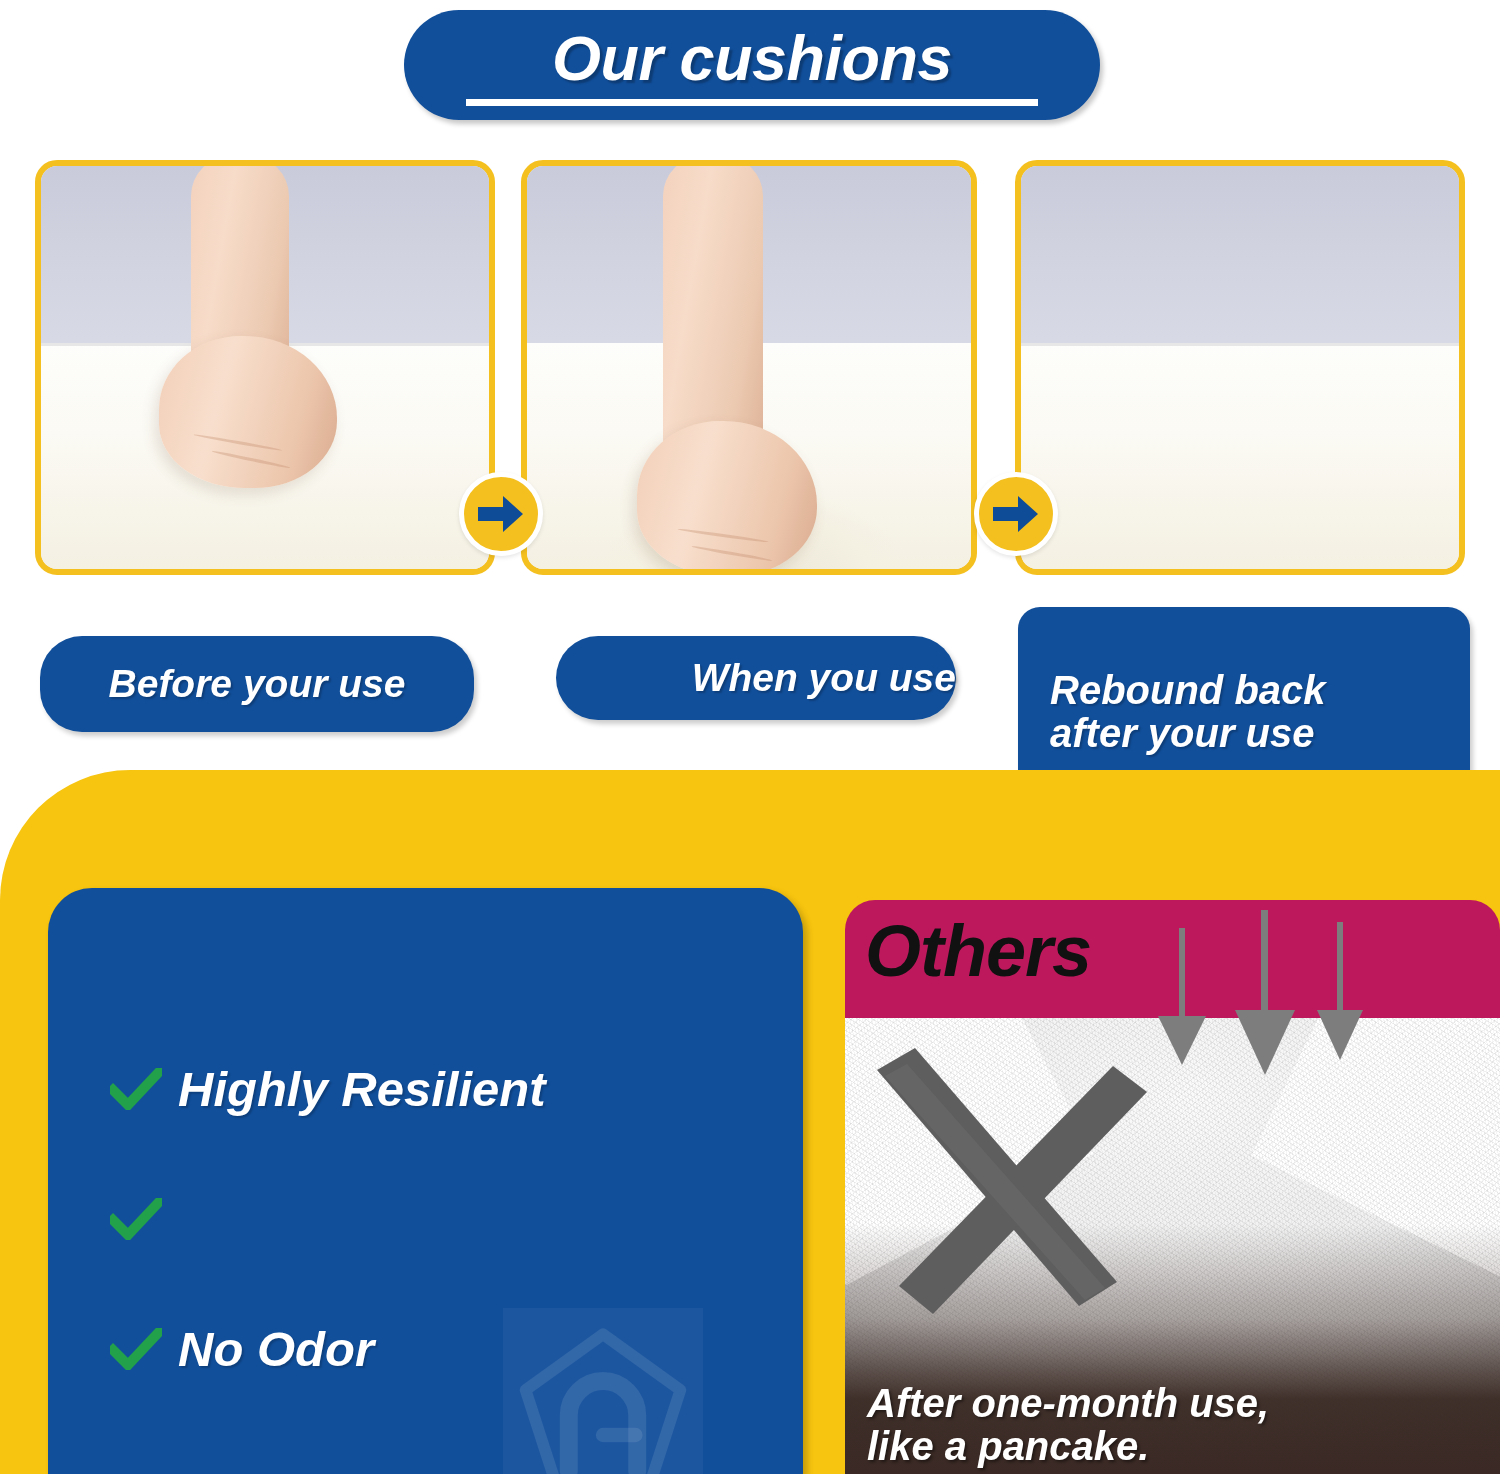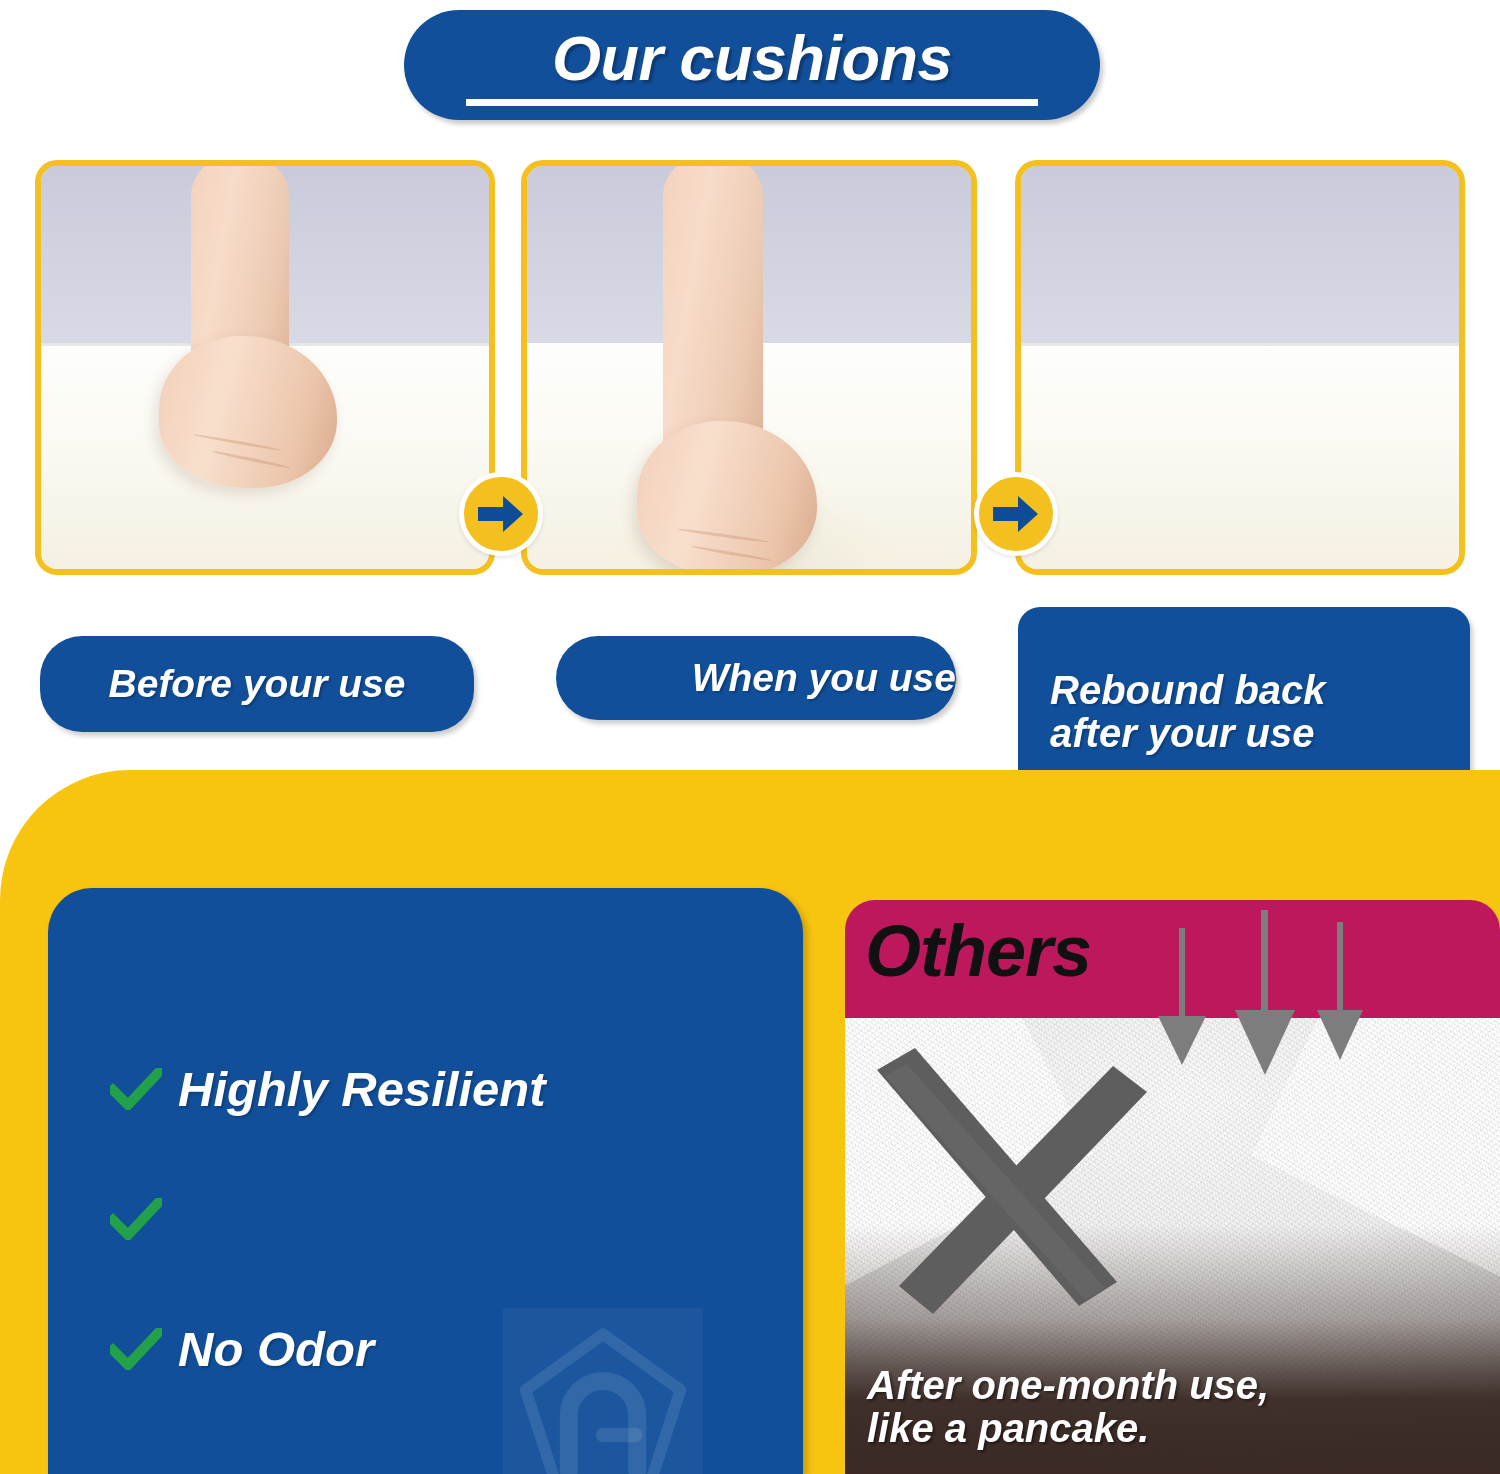--- a/index.html
+++ b/index.html
@@ -329,21 +329,21 @@
   }
   .x-mark {
     position: absolute;
     left: 10px;
     top: 130px;
     z-index: 3;
   }
   .others-caption {
     position: absolute;
     left: 22px;
-    bottom: 24px;
+    bottom: 6px;
     z-index: 5;
     color: #ffffff;
     font-size: 40px;
     font-weight: bold;
     font-style: italic;
     line-height: 1.07;
     text-shadow: 2px 2px 3px rgba(0,0,0,0.45);
   }
   .others-caption span { display: block; }
 </style>

